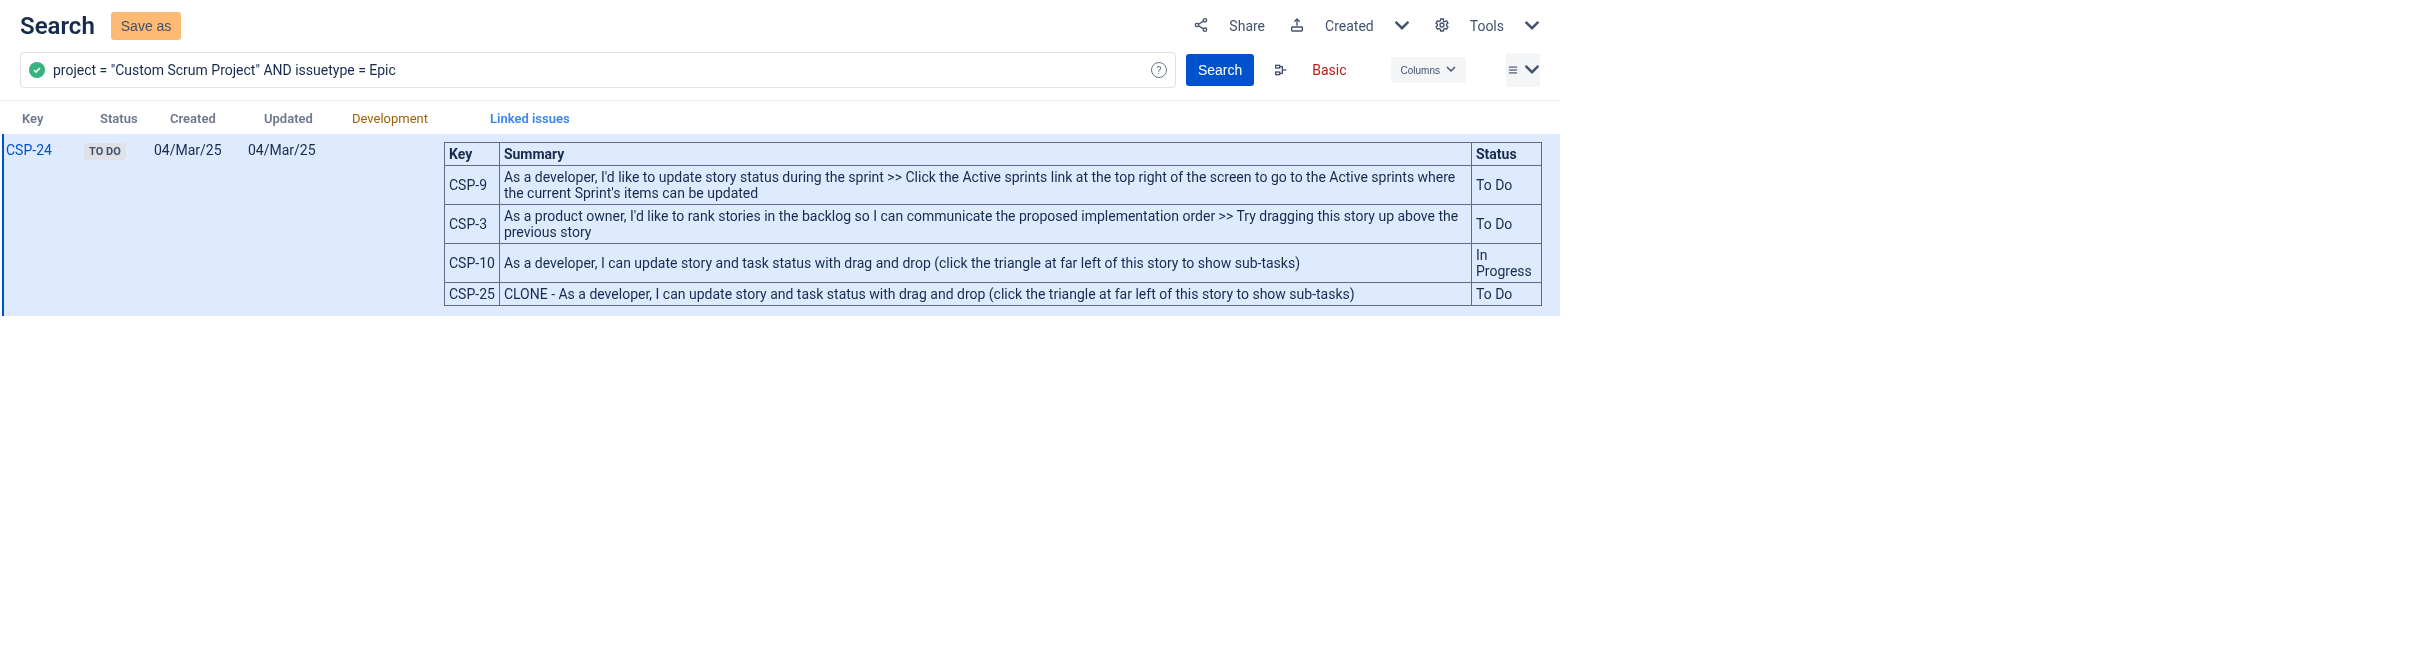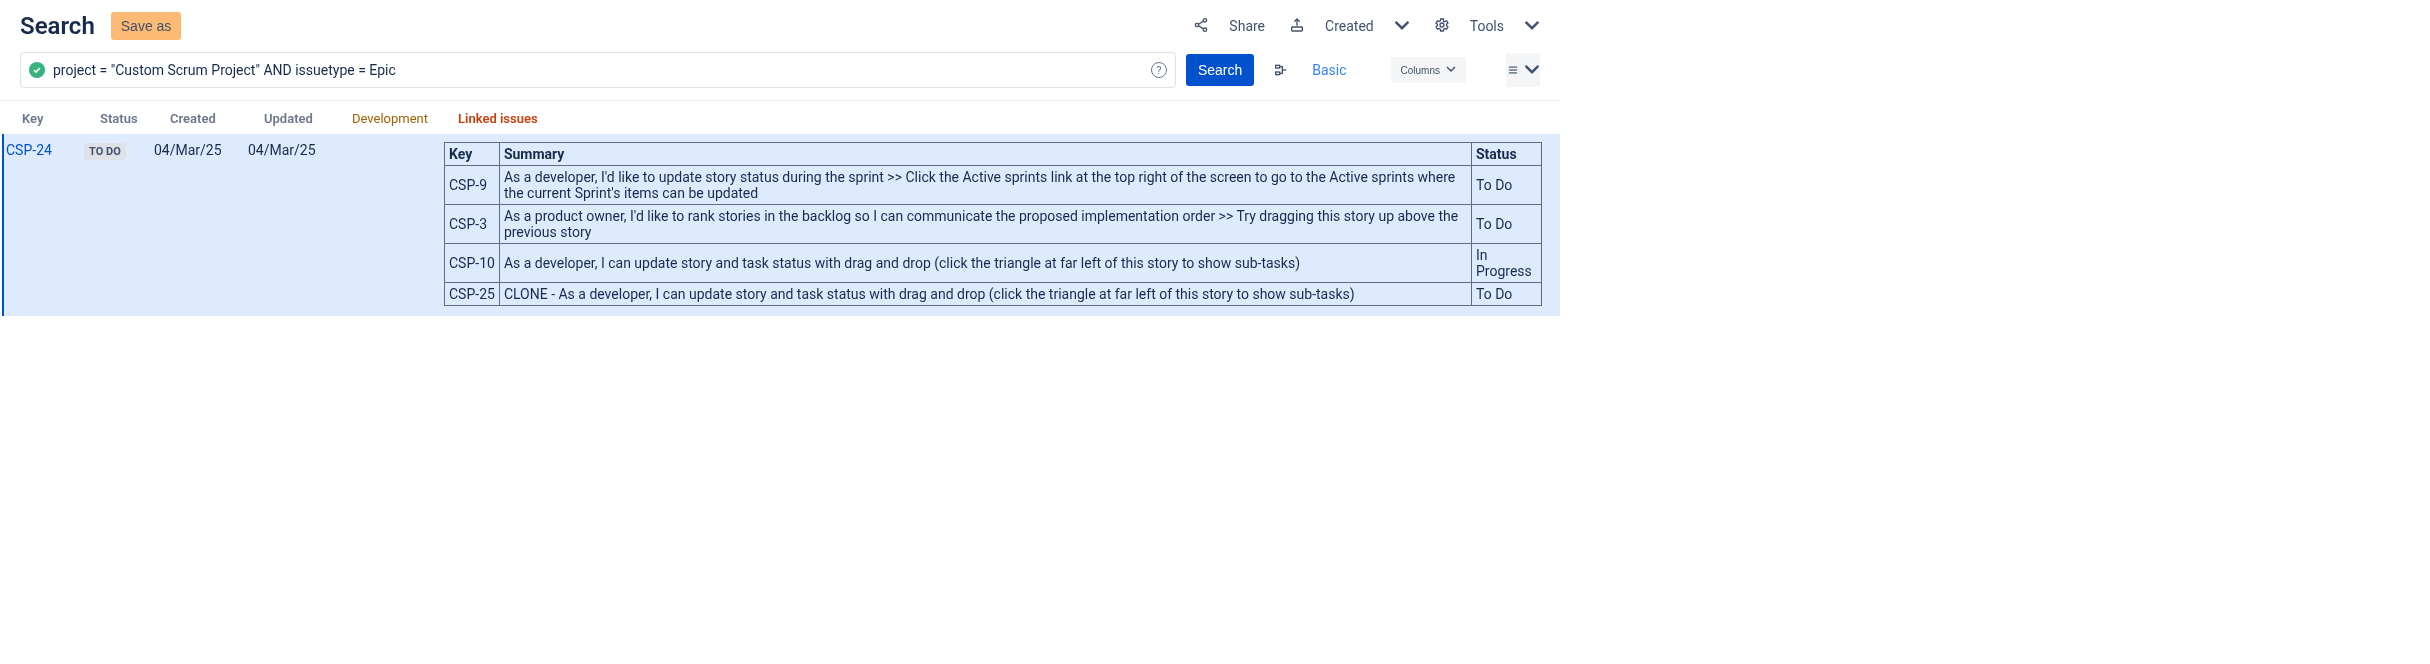--- a/index.html
+++ b/index.html
@@ -116,21 +116,21 @@
     height: 34px;
     display: flex;
     align-items: center;
     justify-content: center;
     cursor: pointer;
   }
   .icon-btn-light {
     background: transparent;
   }
   .basic-link {
-    color: #3b82f6;
+    color: #b91c1c;
     font-size: 14px;
     cursor: pointer;
     padding: 0 4px;
   }
   .columns-btn {
     background: #f4f5f7;
     border: none;
     border-radius: 3px;
     padding: 7px 10px;
     font-size: 10px;
@@ -155,21 +155,21 @@
     padding: 10px 20px 8px 20px;
     font-size: 13px;
     font-weight: 600;
     color: #6B778C;
   }
   .col-key { width: 78px; }
   .col-status { width: 70px; }
   .col-created { width: 94px; }
   .col-updated { width: 88px; }
   .col-dev { width: 106px; color:#a16207; font-weight:400;}
-  .col-linked { color: #c2410c; }
+  .col-linked { color: #3b82f6; margin-left: 32px; }
 
   .issue-row {
     display: flex;
     background: #DEEBFF;
     border-left: 2px solid #0052CC;
     padding: 8px 18px 10px 2px;
     align-items: flex-start;
   }
   .cell-key { width: 78px; }
   .cell-key a { color: #0052CC; text-decoration: none; }

